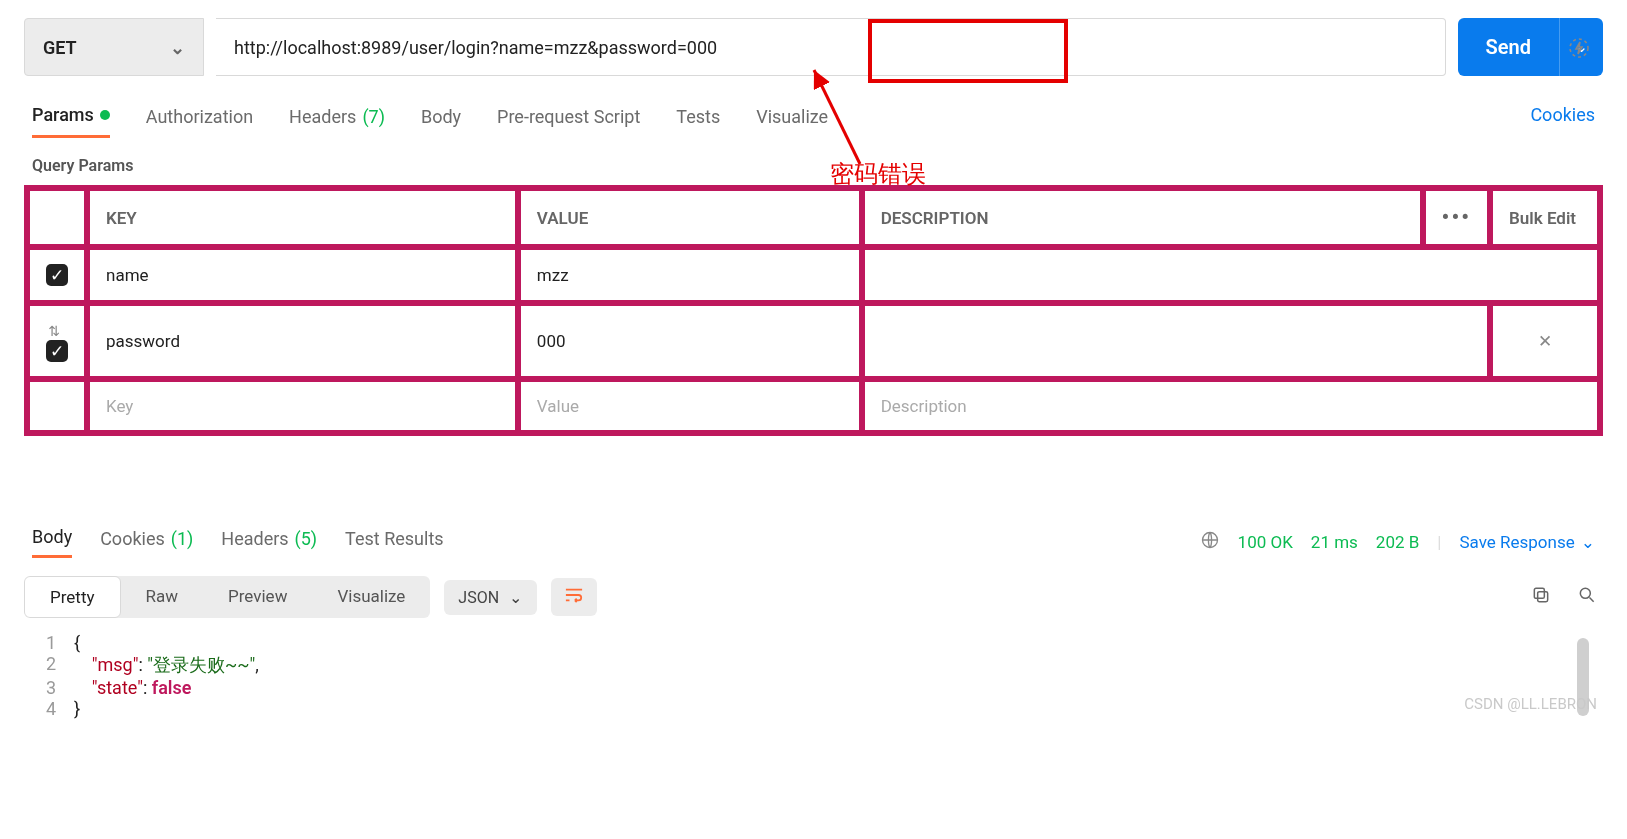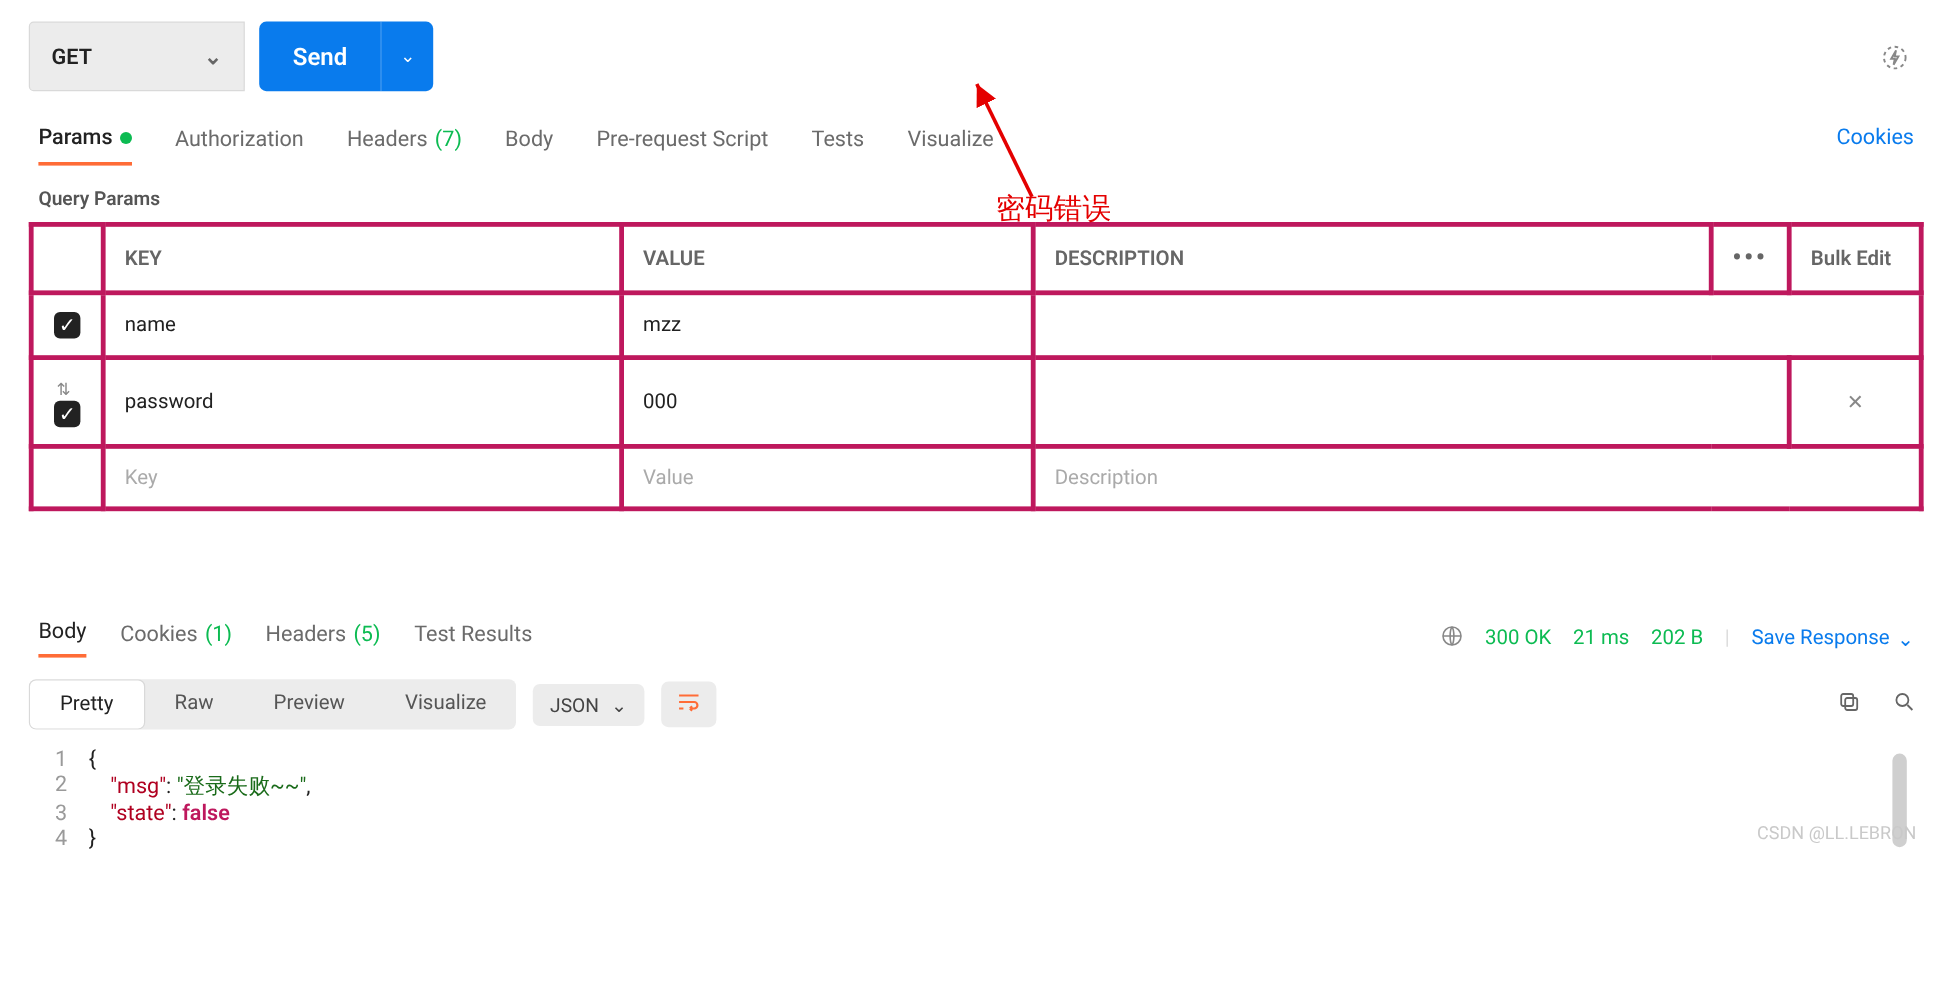--- a/index.html
+++ b/index.html
@@ -15,21 +15,21 @@
 .bolt { position:absolute; right:36px; top:36px; color:#888; }
 .tabs { display:flex; gap:36px; margin-top:28px; padding:0 8px; }
 .tab { font-size:18px; color:#6b6b6b; padding-bottom:10px; cursor:pointer; display:flex; align-items:center; gap:6px; }
 .tab.active { color:#222; border-bottom:3px solid #ff6c37; font-weight:500; }
 .tab .dot { width:10px; height:10px; border-radius:50%; background:#0cbb52; display:inline-block; }
 .tab .count { color:#0cbb52; }
 .tabs .spacer { flex:1; }
 .cookies-link { color:#097bed; font-size:18px; }
 .section-title { font-weight:600; color:#555; margin:18px 0 10px 8px; font-size:16px; }
 table.params { width:100%; border-collapse:collapse; }
-table.params th, table.params td { border:4px solid #be185d; padding:14px 16px; text-align:left; font-size:17px; }
+table.params th, table.params td { border:6px solid #be185d; padding:14px 16px; text-align:left; font-size:17px; }
 table.params th { color:#666; font-weight:600; background:#fff; }
 table.params td.ck { width:60px; text-align:center; }
 table.params td.act { width:50px; text-align:center; color:#888; }
 .cbx { width:22px; height:22px; border-radius:5px; background:#222; display:inline-flex; align-items:center; justify-content:center; color:#fff; }
 .ph { color:#aaa; }
 .more-dots { font-size:22px; letter-spacing:2px; color:#666; }
 .drag { color:#888; margin-right:6px; font-size:14px; }
 .resp-tabs { display:flex; align-items:center; gap:28px; margin-top:90px; padding:0 8px; }
 .resp-tab { font-size:18px; color:#6b6b6b; padding-bottom:8px; cursor:pointer; display:flex; gap:6px; }
 .resp-tab.active { color:#222; border-bottom:3px solid #ff6c37; }
@@ -62,20 +62,24 @@
 </head>
 <body>
 
 <div class="container">
 
   <div class="topbar">
     <div class="method-select">
       <span>GET</span>
       <span class="chev">⌄</span>
     </div>
+    <div class="url-input">
+      <span>http://localhost:8989/user/login?name=mzz&amp;password=000</span>
+      <div class="redbox1"></div>
+    </div>
     <div class="send-btn">
       <div class="lbl">Send</div>
       <div class="dd">
         <span>⌄</span>
       </div>
     </div>
   </div>
 
   <span class="bolt">
     <svg width="24" height="24" viewBox="0 0 24 24" fill="none" stroke="currentColor" stroke-width="1.6">
@@ -149,21 +153,21 @@
       <span class="count">(5)</span>
     </div>
     <div class="resp-tab">Test Results</div>
     <div class="resp-right">
       <span class="globe">
         <svg width="20" height="20" viewBox="0 0 24 24" fill="none" stroke="currentColor" stroke-width="1.6">
             <circle cx="12" cy="12" r="9"></circle>
             <path d="M3 12h18M12 3c2.5 3 2.5 15 0 18M12 3c-2.5 3-2.5 15 0 18"></path>
           </svg>
       </span>
-      <span class="ok">300 OK</span>
+      <span class="ok">100 OK</span>
       <span class="ok">21 ms</span>
       <span class="ok">202 B</span>
       <span style="color:#ddd">|</span>
       <span class="save-resp">
         <span>Save Response</span>
         <span>⌄</span>
       </span>
     </div>
   </div>
 

